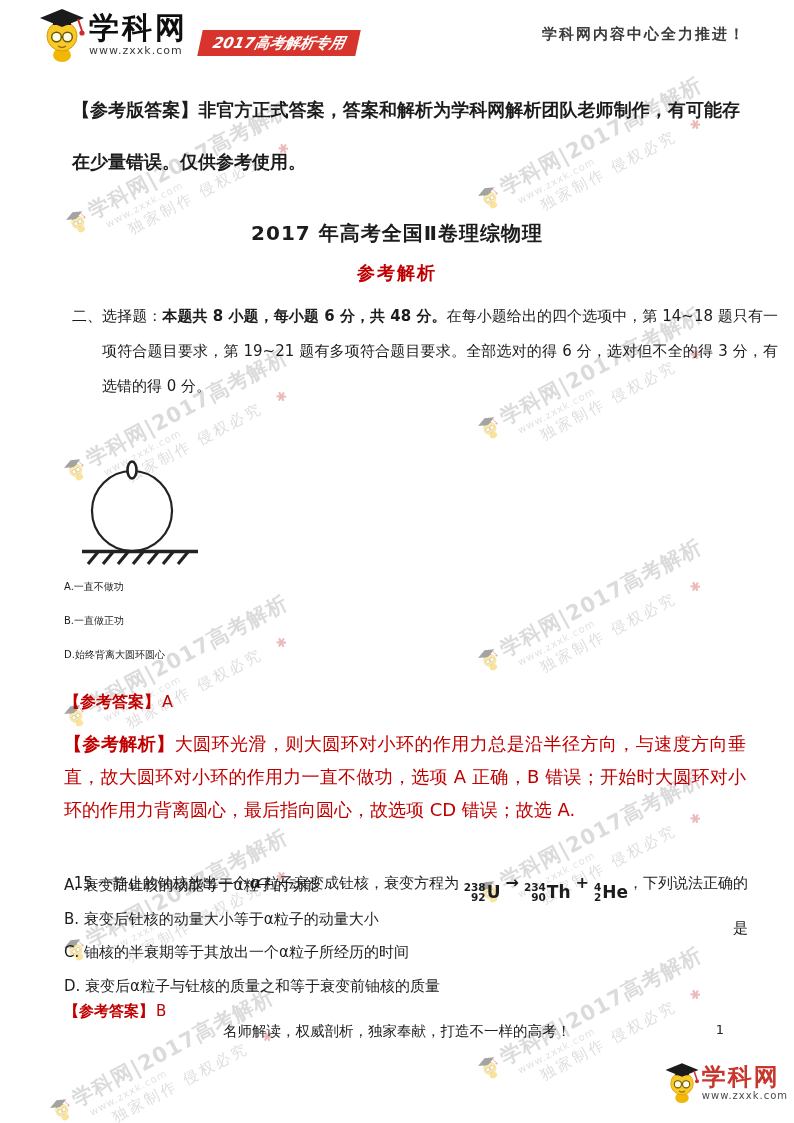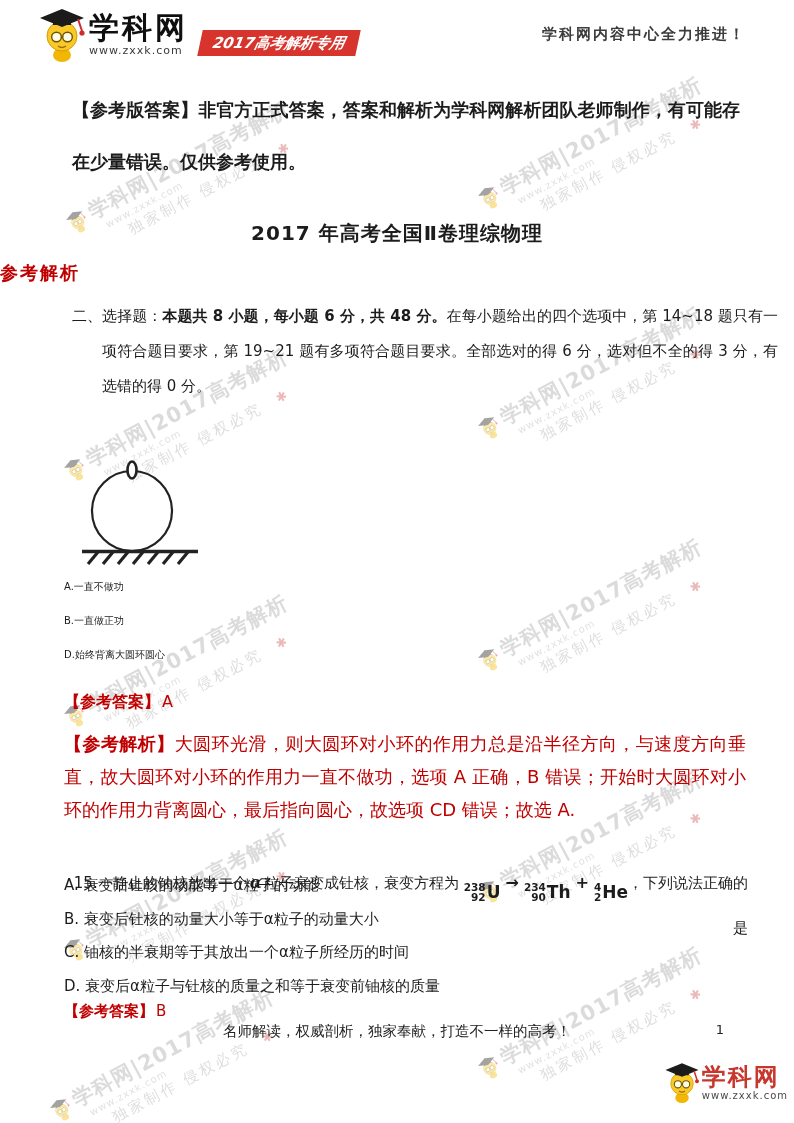--- a/index.html
+++ b/index.html
@@ -23,21 +23,21 @@
   .logo-cn{font-size:30px;font-weight:bold;letter-spacing:3px;color:#0f0f0f;line-height:32px;}
   .logo-url{font-size:11px;color:#3a3a3a;letter-spacing:1px;}
   .badge{background:#d6342c;color:#fff;font-style:italic;font-weight:bold;font-size:15px;line-height:24px;padding:1px 13px;transform:skewX(-12deg);margin-bottom:6px;white-space:nowrap;}
   .header-right{position:absolute;right:48px;top:16px;text-align:right;}
   .slogan1{display:inline-flex;align-items:center;gap:3px;color:#cc1414;font-weight:bold;font-style:italic;font-size:17px;font-family:"DejaVu Serif","Liberation Serif",serif;border-bottom:3px double #cc3333;padding-bottom:4px;white-space:nowrap;}
   .slogan2{margin-top:9px;font-size:15px;font-weight:bold;color:#3c3c3c;letter-spacing:2px;}
 
   
   .disclaimer{position:absolute;left:72px;top:84px;width:668px;font-size:18px;font-weight:bold;line-height:52px;text-align:justify;}
   .title{position:absolute;left:0;top:220px;width:100%;text-align:center;font-size:20px;font-weight:bold;letter-spacing:1px;}
-  .subtitle{position:absolute;left:0;top:261px;width:100%;text-align:left;font-size:18px;font-weight:bold;color:#c00000;font-family:Liberation Mono, monospace;letter-spacing:2px;}
+  .subtitle{position:absolute;left:0;top:261px;width:100%;text-align:center;font-size:18px;font-weight:bold;color:#c00000;font-family:Liberation Mono, monospace;letter-spacing:2px;}
   .section{position:absolute;left:72px;top:299px;width:676px;font-size:15px;line-height:35px;padding-left:30px;text-indent:-30px;text-align:justify;}
   .section .bold{font-weight:bold;}
   .q14-stem{position:absolute;left:64px;top:396px;width:682px;font-size:15px;line-height:33px;text-align:justify;}
   .figure{position:absolute;left:70px;top:458px;}
   .q14-options{position:absolute;left:64px;top:570px;font-size:10px;}
   .q14-options .opt{height:34px;line-height:34px;}
   .red{color:#c00000;}
   .q14-answer{position:absolute;left:64px;top:692px;font-size:16px;font-weight:bold;}
   .ans-letter{font-weight:normal;padding-left:2px;}
   .q14-analysis{position:absolute;left:64px;top:727px;width:682px;font-size:18px;line-height:33px;text-align:justify;}

